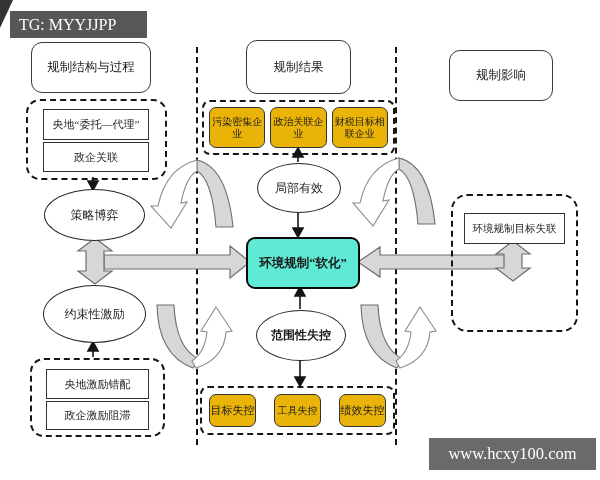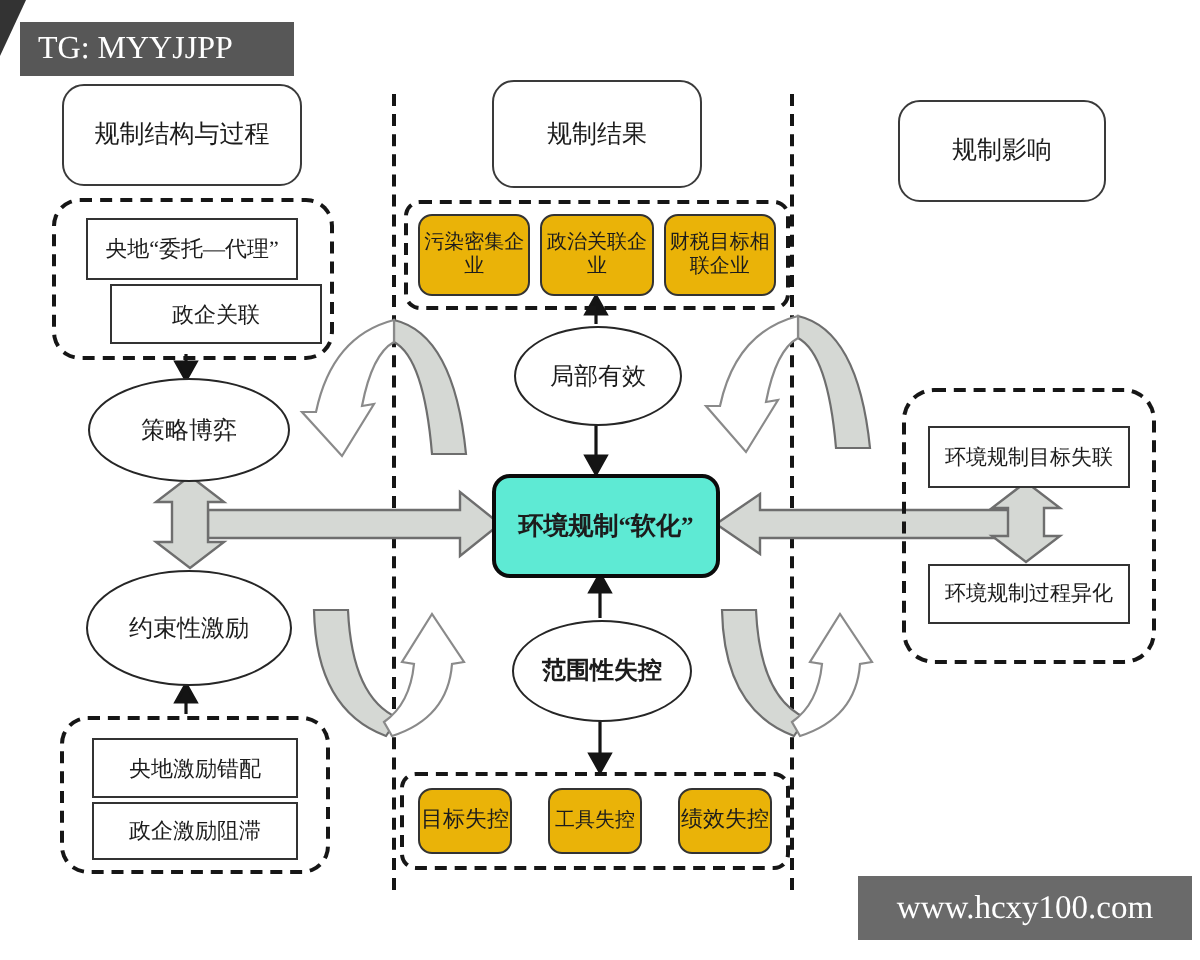--- a/index.html
+++ b/index.html
@@ -78,21 +78,21 @@
         <polygon points="295,377 305,377 300,386"></polygon>
     </g>
   </svg>
 
   <div class="hdr" style="left:31px;top:42px;width:118px;height:49px;">规制结构与过程</div>
   <div class="hdr" style="left:246px;top:40px;width:103px;height:52px;">规制结果</div>
   <div class="hdr" style="left:449px;top:50px;width:102px;height:49px;">规制影响</div>
 
   <div class="dashed" style="left:26px;top:99px;width:137px;height:77px;border-radius:14px;">
     <div class="sbox" style="left:15px;top:8px;width:104px;height:29px;">央地“委托—代理”</div>
-    <div class="sbox" style="left:15px;top:41px;width:104px;height:28px;margin-left:12px;">政企关联</div>
+    <div class="sbox" style="left:15px;top:41px;width:104px;height:28px;">政企关联</div>
   </div>
 
   <div class="ell" style="left:44px;top:189px;width:99px;height:50px;">策略博弈</div>
   <div class="ell" style="left:43px;top:285px;width:101px;height:56px;">约束性激励</div>
 
   <div class="dashed" style="left:30px;top:358px;width:131px;height:75px;border-radius:14px;">
     <div class="sbox" style="left:14px;top:9px;width:101px;height:28px;">央地激励错配</div>
     <div class="sbox" style="left:14px;top:41px;width:101px;height:27px;">政企激励阻滞</div>
   </div>
 
@@ -111,20 +111,19 @@
   <div class="dashed" style="left:200px;top:386px;width:191px;height:45px;border-radius:8px;">
     <div class="rrow" style="padding:6px 7px;gap:18px;">
       <div class="rbox" style="font-size:11px;white-space:nowrap;">目标失控</div>
       <div class="rbox" style="font-size:10px;white-space:nowrap;">工具失控</div>
       <div class="rbox" style="font-size:11px;white-space:nowrap;">绩效失控</div>
     </div>
   </div>
 
   <div class="dashed" style="left:451px;top:194px;width:123px;height:134px;border-radius:16px;">
     <div class="sbox" style="left:11px;top:17px;width:99px;height:29px;font-size:10.5px;">环境规制目标失联</div>
-    <div class="sbox" style="left:11px;top:86px;width:99px;height:28px;font-size:10.5px;">环境规制过程异化</div>
   </div>
 
   <div id="corner-mark"></div>
   <div class="badge" id="badge-tg">TG: MYYJJPP</div>
   <div class="badge" id="badge-site">www.hcxy100.com</div>
 
 </div>
 
 </body></html>

